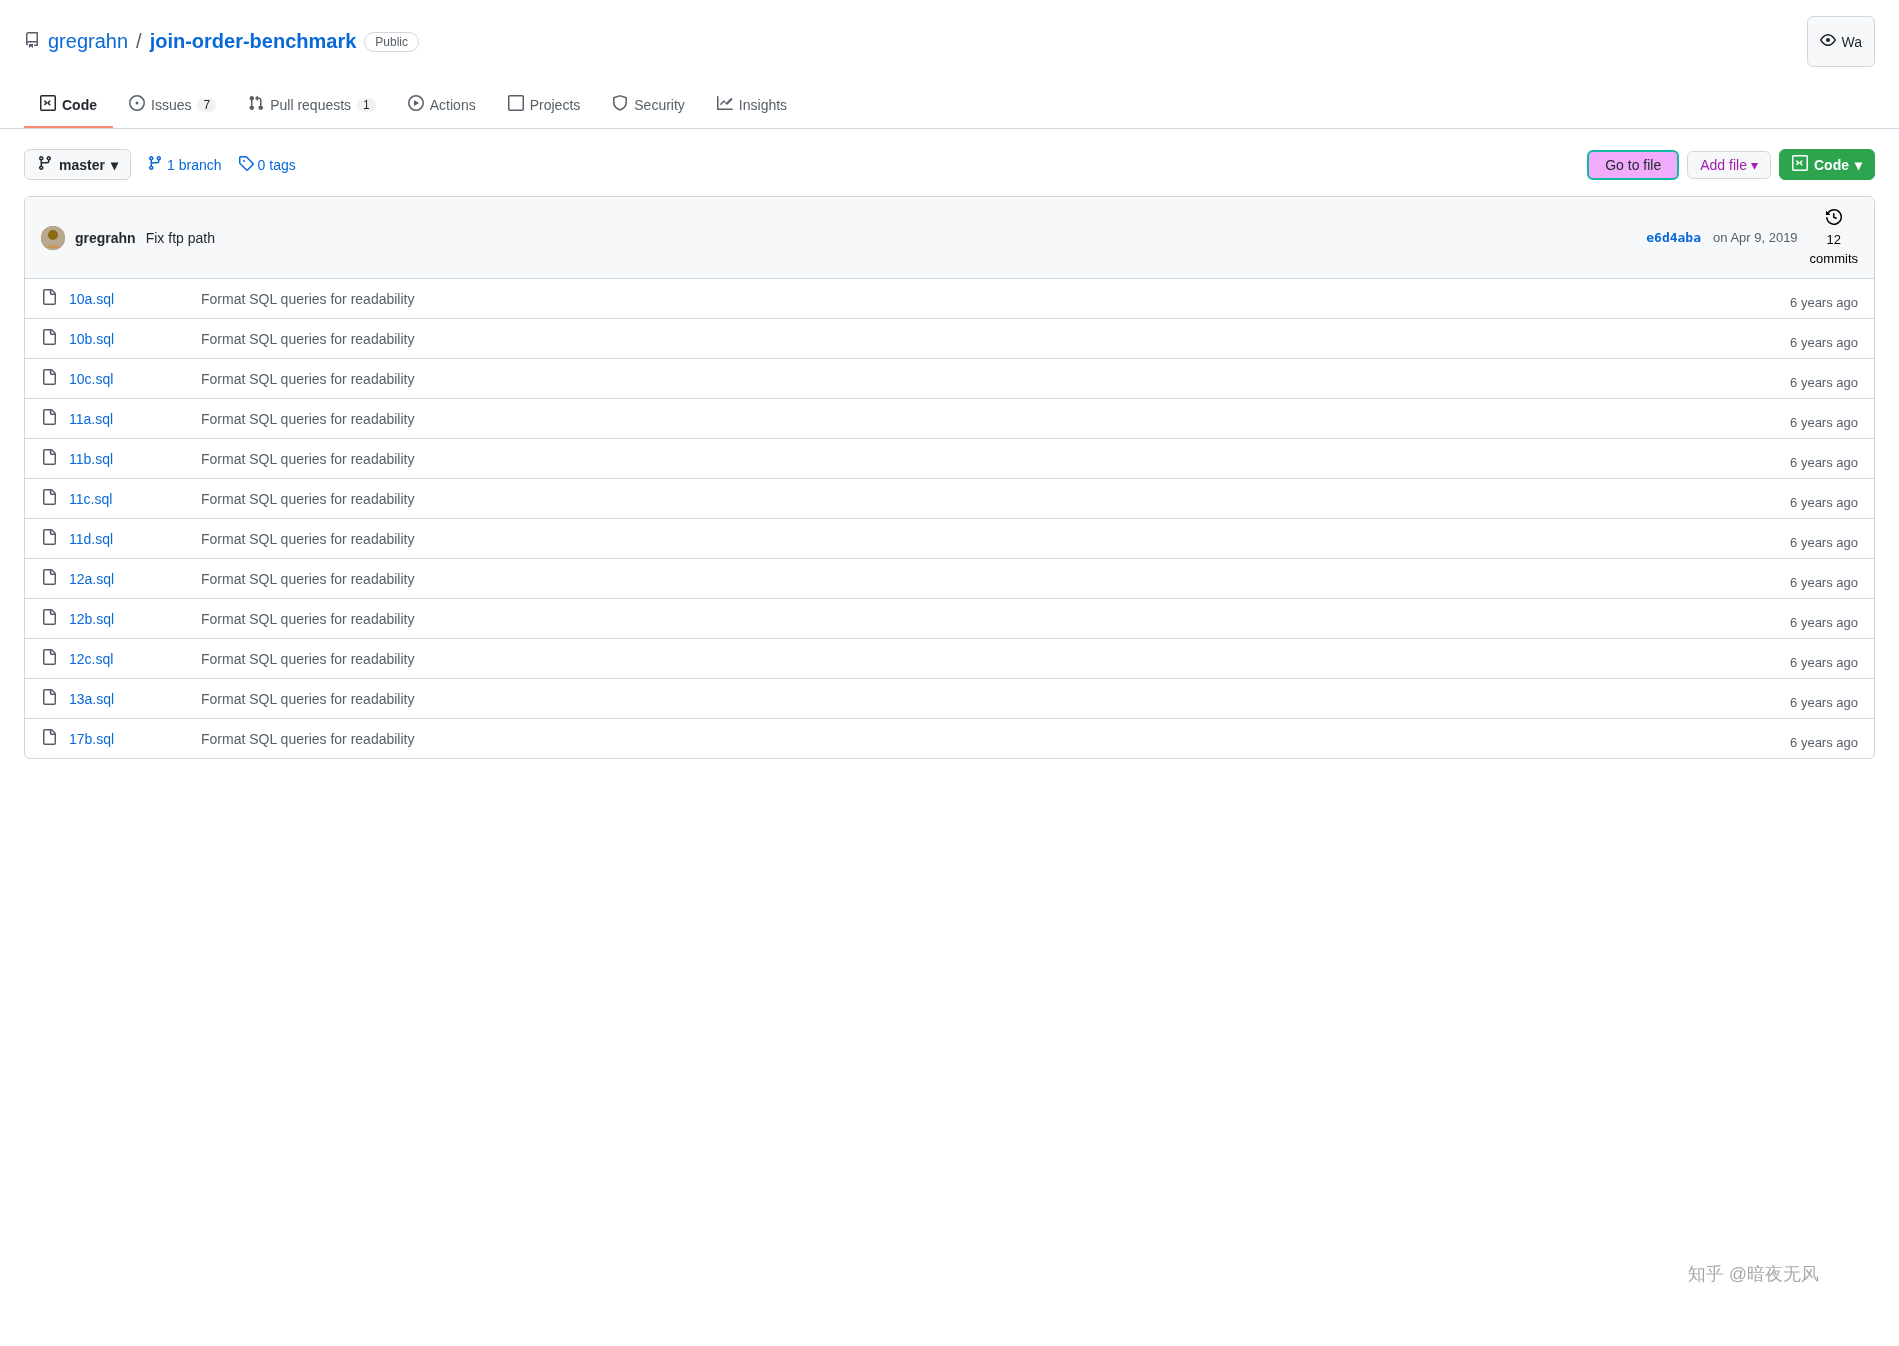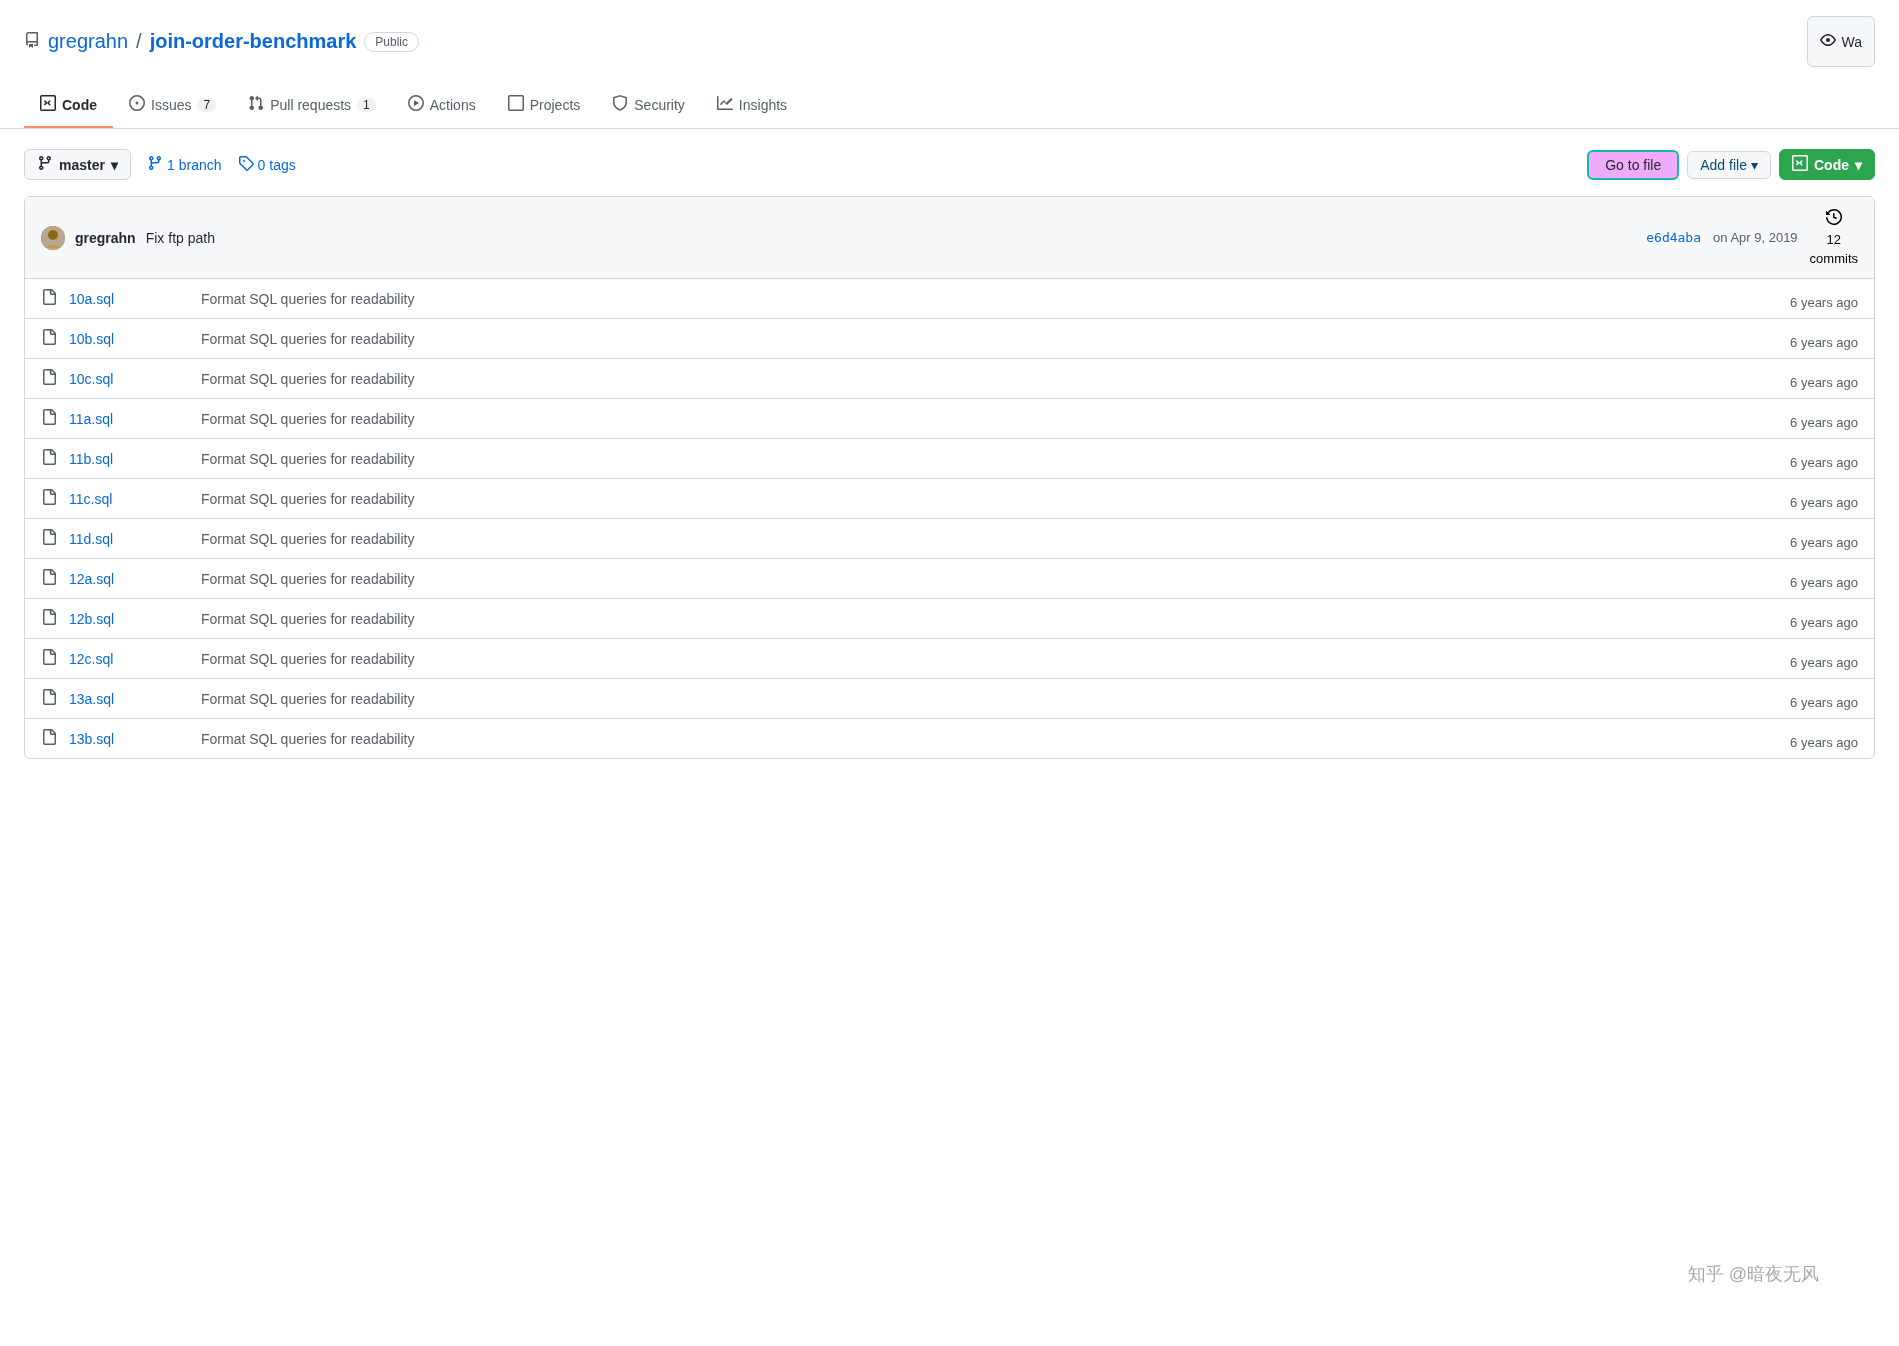--- a/index.html
+++ b/index.html
@@ -171,21 +171,21 @@
       margin-left: 12px;
     }
 
     .add-file-btn {
       border: 1px solid #d0d7de;
       border-radius: 6px;
       padding: 5px 12px;
       font-size: 14px;
       background: #f6f8fa;
       cursor: pointer;
-      color: #0c4a6e;
+      color: #a21caf;
       font-weight: 500;
       display: flex;
       align-items: center;
       gap: 4px;
     }
 
     .code-btn {
       border: 1px solid #2da44e;
       border-radius: 6px;
       padding: 5px 12px;
@@ -251,20 +251,21 @@
       align-items: center;
       gap: 12px;
       color: #57606a;
       font-size: 13px;
     }
 
     .commit-hash {
       font-family: monospace;
       color: #0969da;
       font-size: 13px;
+      font-weight: bold;
     }
 
     .commits-link {
       display: flex;
       align-items: center;
       gap: 4px;
       color: #000000;
       font-size: 13px;
       font-weight: 500;
       flex-direction: column;
@@ -599,21 +600,21 @@
       <a class="file-name">13a.sql</a>
       <span class="file-commit-msg">Format SQL queries for readability</span>
       <span class="file-time">6 years ago</span>
     </div>
         <div class="file-row">
       <span class="file-icon">
         <svg width="16" height="16" viewBox="0 0 16 16" fill="#57606a">
           <path d="M2 1.75C2 .784 2.784 0 3.75 0h6.586c.464 0 .909.184 1.237.513l2.914 2.914c.329.328.513.773.513 1.237v9.586A1.75 1.75 0 0 1 13.25 16h-9.5A1.75 1.75 0 0 1 2 14.25Zm1.75-.25a.25.25 0 0 0-.25.25v12.5c0 .138.112.25.25.25h9.5a.25.25 0 0 0 .25-.25V6h-2.75A1.75 1.75 0 0 1 8.75 4.25V1.5Zm6.75.062V4.25c0 .138.112.25.25.25h2.688Z"></path>
         </svg>
       </span>
-      <a class="file-name">13b.sql</a>
+      <a class="file-name">17b.sql</a>
       <span class="file-commit-msg">Format SQL queries for readability</span>
       <span class="file-time">6 years ago</span>
     </div>
       </div>
   </div>
 </div>
 
 <div class="watermark">知乎 @暗夜无风</div>
 
 </body></html>

